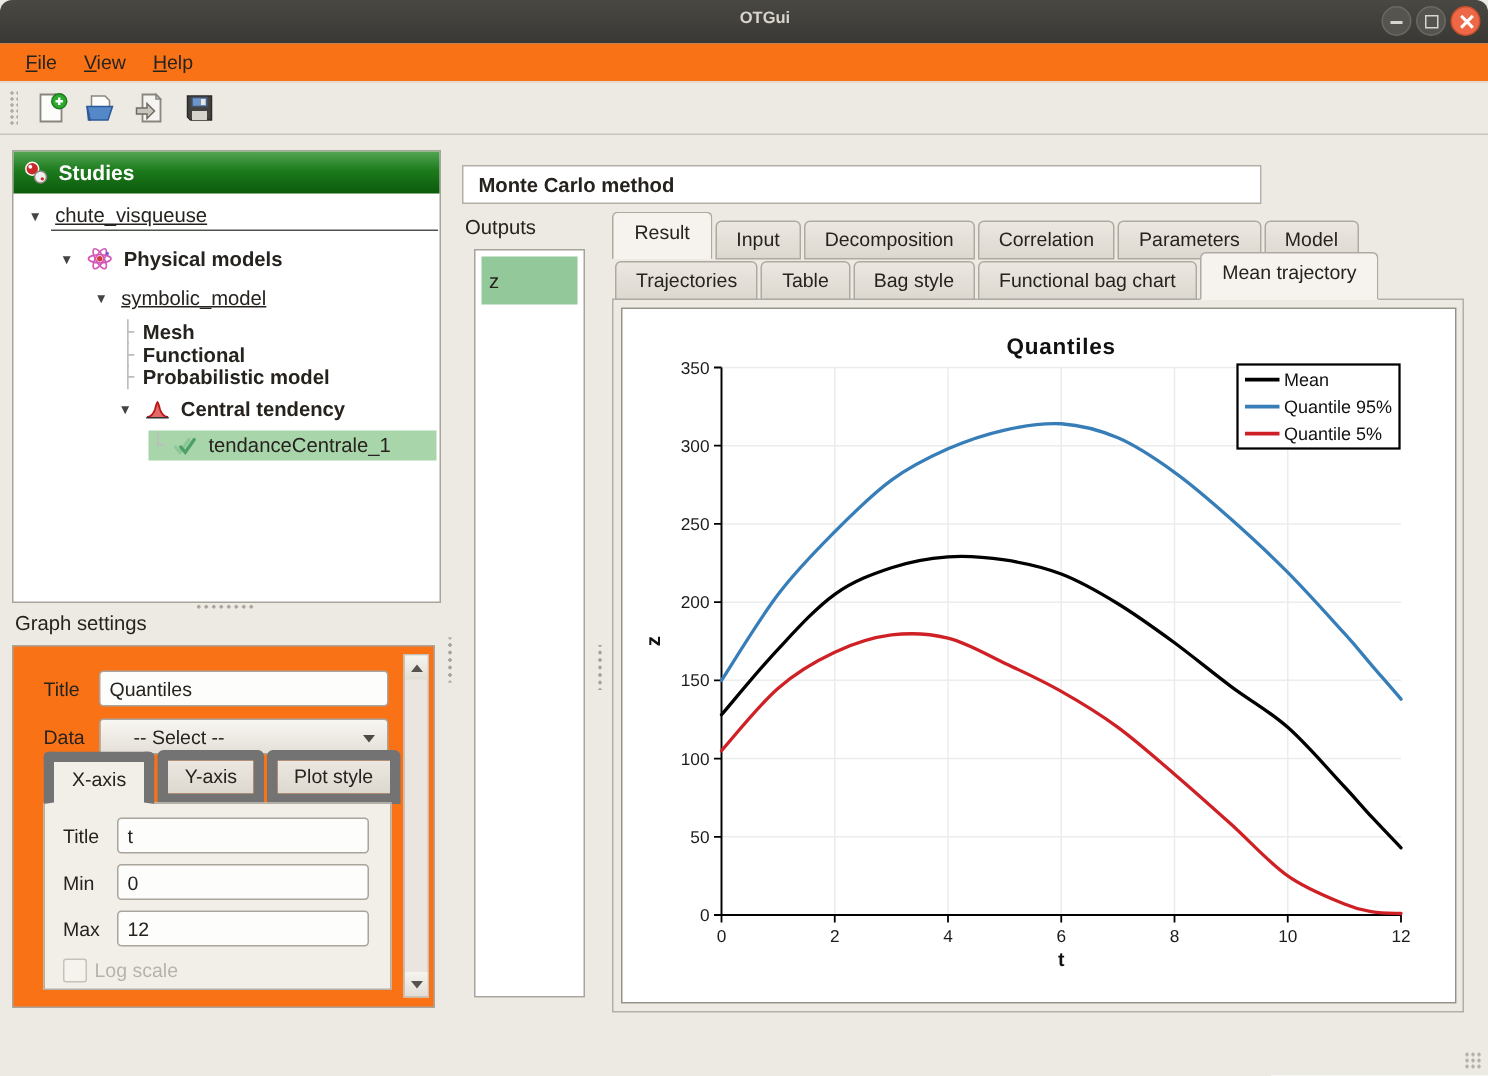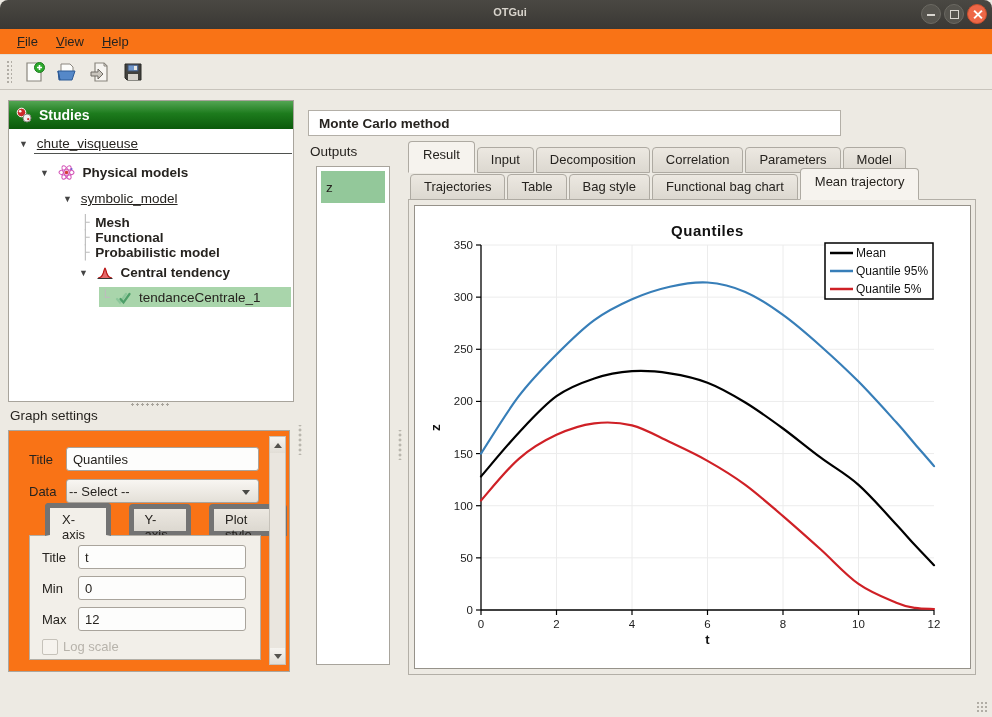--- a/index.html
+++ b/index.html
@@ -49,26 +49,26 @@
   .tree-row.selected{background:#a9d5ab;left:90px;right:2px;padding-left:2px;}
 
   
   .gs-label{position:absolute;left:10px;top:408px;font-size:13.5px;}
   .gs-box{position:absolute;left:8px;top:430px;width:282px;height:242px;border:1px solid #aaa69e;
     background:#f97316;box-sizing:border-box;}
   .gs-row-label{position:absolute;font-size:13px;}
   .txt-input{position:absolute;background:#fdfdfc;border:1px solid #a9a49c;border-radius:3px;
     font:13px "Liberation Sans",sans-serif;padding:0 6px;box-sizing:border-box;color:#26231f;outline:none;}
   .combo{position:absolute;background:linear-gradient(#f8f6f2,#e4e0d8);border:1px solid #a9a49c;border-radius:3px;
-    display:flex;align-items:center;padding:0 2px;box-sizing:border-box;}
+    display:flex;align-items:center;padding:0 22px;box-sizing:border-box;}
   .combo-arrow{position:absolute;right:8px;top:10px;width:0;height:0;
     border-left:4px solid transparent;border-right:4px solid transparent;border-top:5px solid #4a4a46;}
   .mini-tabs{position:absolute;left:20px;top:79px;display:flex;align-items:flex-end;height:26px;}
-  .mini-tab{background:linear-gradient(#ece8e1,#dcd8d0);border:5px solid #737373;border-radius:4px 4px 0 0;
-    padding:3px 11px;height:16px;margin-right:2px;font-size:13px;margin-left:16px;}
+  .mini-tab{background:linear-gradient(#ece8e1,#dcd8d0);border:7px solid #737373;border-radius:4px 4px 0 0;
+    padding:3px 11px;height:16px;margin-right:2px;font-size:13px;}
   .mini-tab.active{background:#f2efe9;border-bottom:1px solid #f2efe9;height:19px;padding:4px 12px;position:relative;z-index:2;}
   .gs-tabpanel{position:absolute;left:20px;top:104px;width:232px;height:125px;border:1px solid #b3afa7;
     background:#f2efe9;box-sizing:border-box;z-index:1;}
   .checkbox{position:absolute;width:14px;height:14px;border:1px solid #c6c2ba;background:#f6f3ee;border-radius:2px;}
   .check-label{position:absolute;color:#b7b3ab;font-size:13px;}
   .gs-scroll{position:absolute;right:3px;top:5px;width:17px;height:229px;border:1px solid #c6c2ba;
     background:#eae6df;box-sizing:border-box;}
   .sb-btn{position:absolute;left:0;width:15px;height:16px;background:linear-gradient(#f6f4f0,#e2ded6);
     display:flex;align-items:center;justify-content:center;}
   .tri-up{width:0;height:0;border-left:4px solid transparent;border-right:4px solid transparent;border-bottom:5px solid #55534e;}

